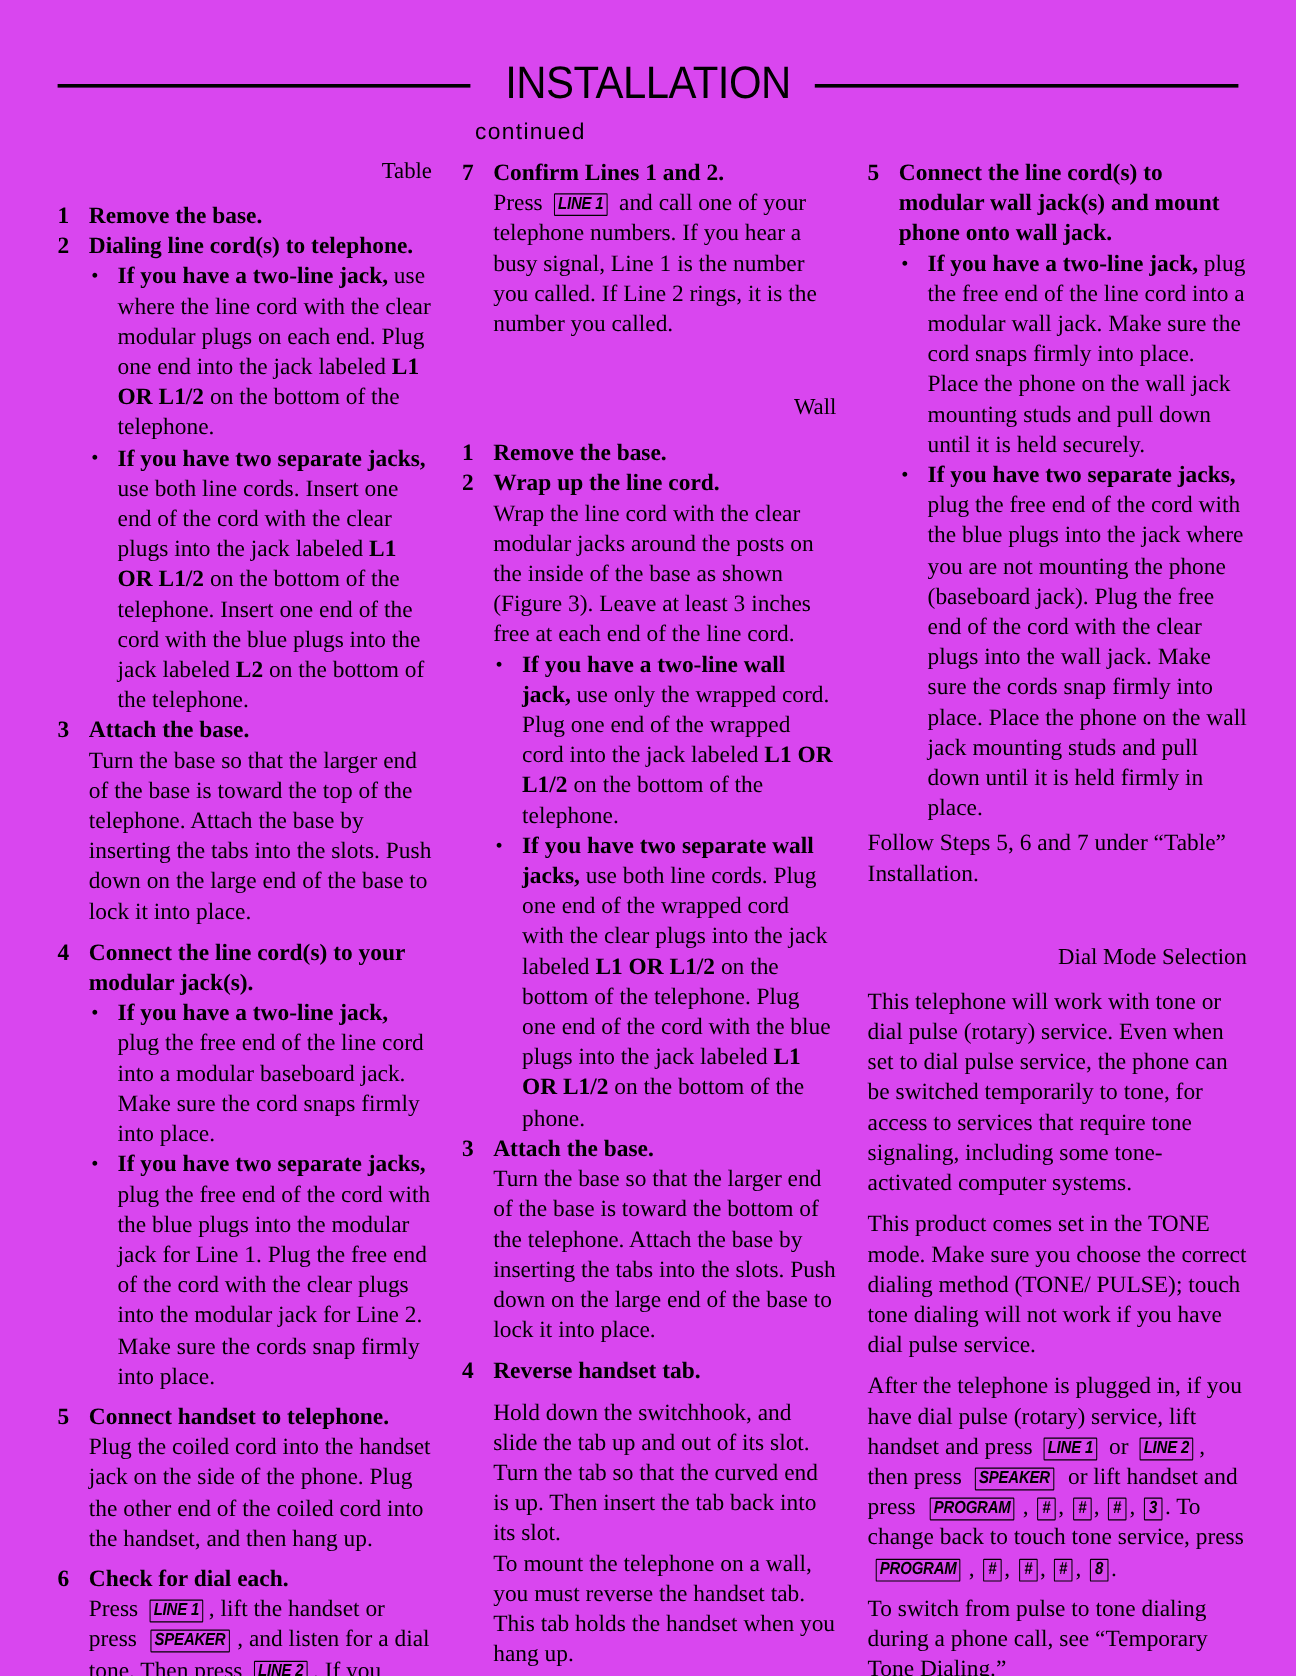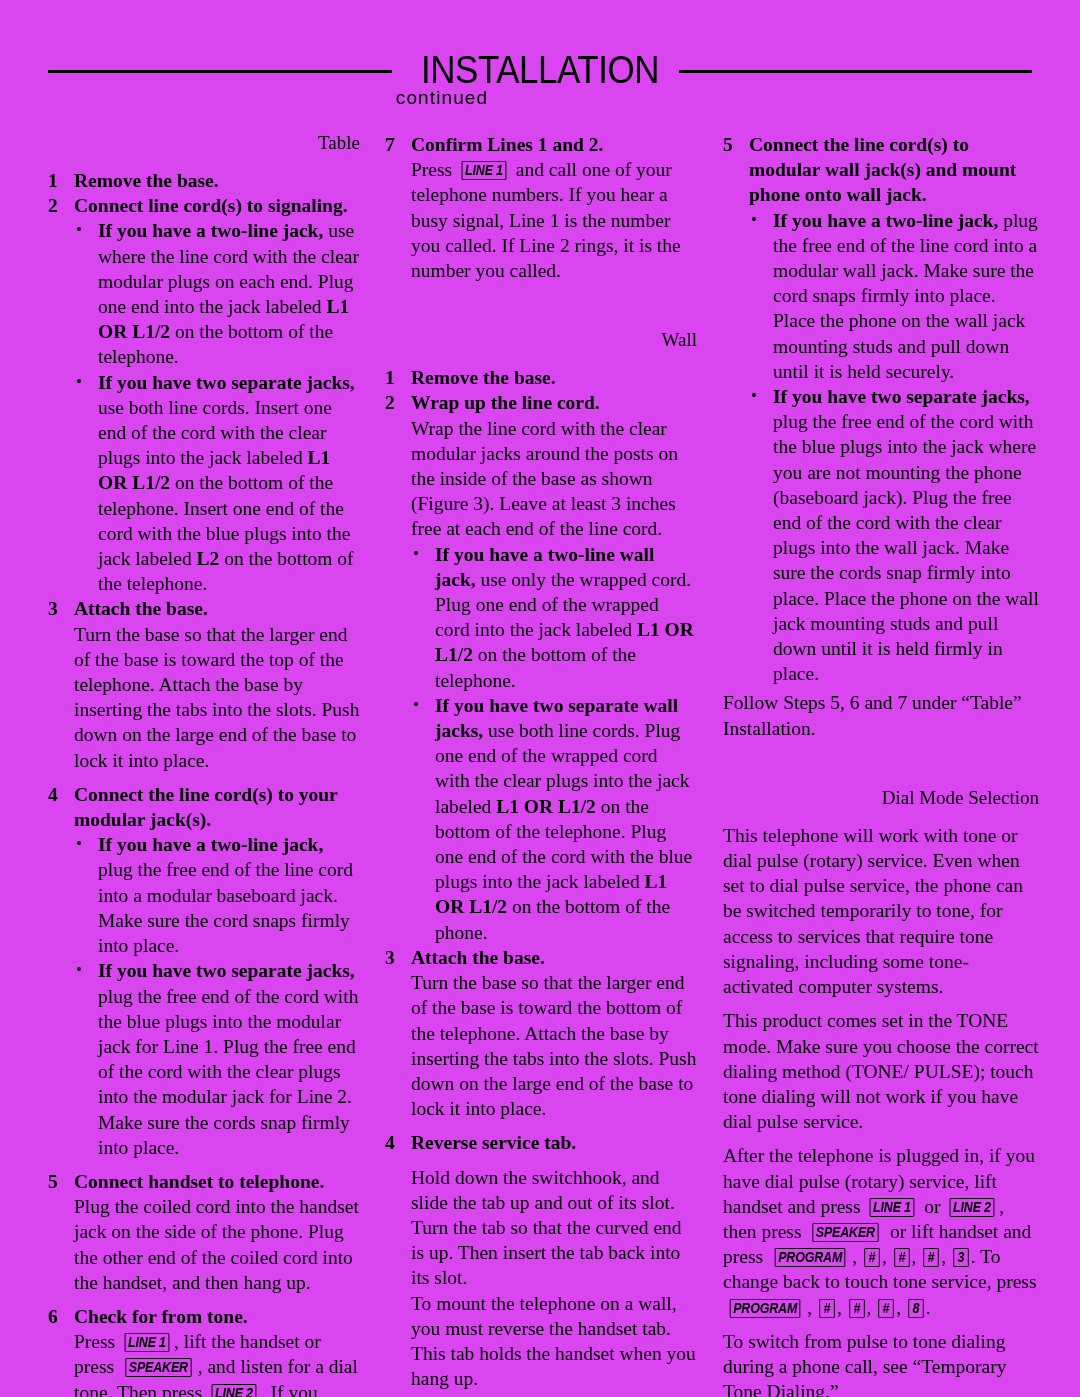--- a/index.html
+++ b/index.html
@@ -43,21 +43,21 @@
     font-size: 38px;
     line-height: 44px;
     font-weight: 400;
     letter-spacing: -0.5px;
     transform: scaleX(0.92);
     transform-origin: center center;
   }
   .doc-subtitle {
     position: absolute;
     left: 0;
-    top: 87px;
+    top: 100px;
     width: 884px;
     text-align: center;
     font-family: "Liberation Sans", "DejaVu Sans", sans-serif;
     font-size: 19px;
     letter-spacing: 1.1px;
     font-weight: 400;
   }
 
   
   .col {
@@ -158,21 +158,21 @@
 
     <div class="section-heading">Table</div>
 
     <div class="step">
       <span class="step-num">1</span>
       <span class="step-title">Remove the base.</span>
     </div>
 
     <div class="step">
       <span class="step-num">2</span>
-      <span class="step-title">Connect line cord(s) to signaling.</span>
+      <span class="step-title">Dialing line cord(s) to telephone.</span>
       <div class="bullet">
         <span class="bullet-dot">•</span>
         <span class="lead">If you have a two-line jack,</span><span> use where the line cord with the clear modular plugs on each end. Plug one end into the jack labeled </span><span class="b">L1 OR L1/2</span><span> on the bottom of the telephone.</span>
       </div>
       <div class="bullet">
         <span class="bullet-dot">•</span>
         <span class="lead">If you have two separate jacks,</span><span> use both line cords. Insert one end of the cord with the clear plugs into the jack labeled </span><span class="b">L1 OR L1/2</span><span> on the bottom of the telephone. Insert one end of the cord with the blue plugs into the jack labeled </span><span class="b">L2</span><span> on the bottom of the telephone.</span>
       </div>
     </div>
 
@@ -196,21 +196,21 @@
     </div>
 
     <div class="step" style="margin-top:9px;">
       <span class="step-num">5</span>
       <span class="step-title">Connect handset to telephone.</span>
       <span class="step-body">Plug the coiled cord into the handset jack on the side of the phone. Plug the other end of the coiled cord into the handset, and then hang up.</span>
     </div>
 
     <div class="step" style="margin-top:9px;">
       <span class="step-num">6</span>
-      <span class="step-title">Check for from tone.</span>
+      <span class="step-title">Check for dial each.</span>
       <span class="step-body"><span>Press </span><span class="key">LINE 1</span><span>, lift the handset or press </span><span class="key">SPEAKER</span><span>, and listen for a dial tone. Then press </span><span class="key">LINE 2</span><span>. If you cannot hear a dial tone, turn to “In</span></span>
 
     </div>
 
   </div>
 
   <div class="col col-2">
 
     <div class="step">
       <span class="step-num">7</span>
@@ -240,21 +240,21 @@
     </div>
 
     <div class="step">
       <span class="step-num">3</span>
       <span class="step-title">Attach the base.</span>
       <span class="step-body">Turn the base so that the larger end of the base is toward the bottom of the telephone. Attach the base by inserting the tabs into the slots. Push down on the large end of the base to lock it into place.</span>
     </div>
 
     <div class="step" style="margin-top:9px;">
       <span class="step-num">4</span>
-      <span class="step-title">Reverse service tab.</span>
+      <span class="step-title">Reverse handset tab.</span>
       <span class="step-body" style="margin-top:9px;">Hold down the switchhook, and slide the tab up and out of its slot. Turn the tab so that the curved end is up. Then insert the tab back into its slot.</span>
       <span class="step-body">To mount the telephone on a wall, you must reverse the handset tab. This tab holds the handset when you hang up.</span>
     </div>
 
   </div>
 
   <div class="col col-3">
 
     <div class="step">
       <span class="step-num">5</span>

